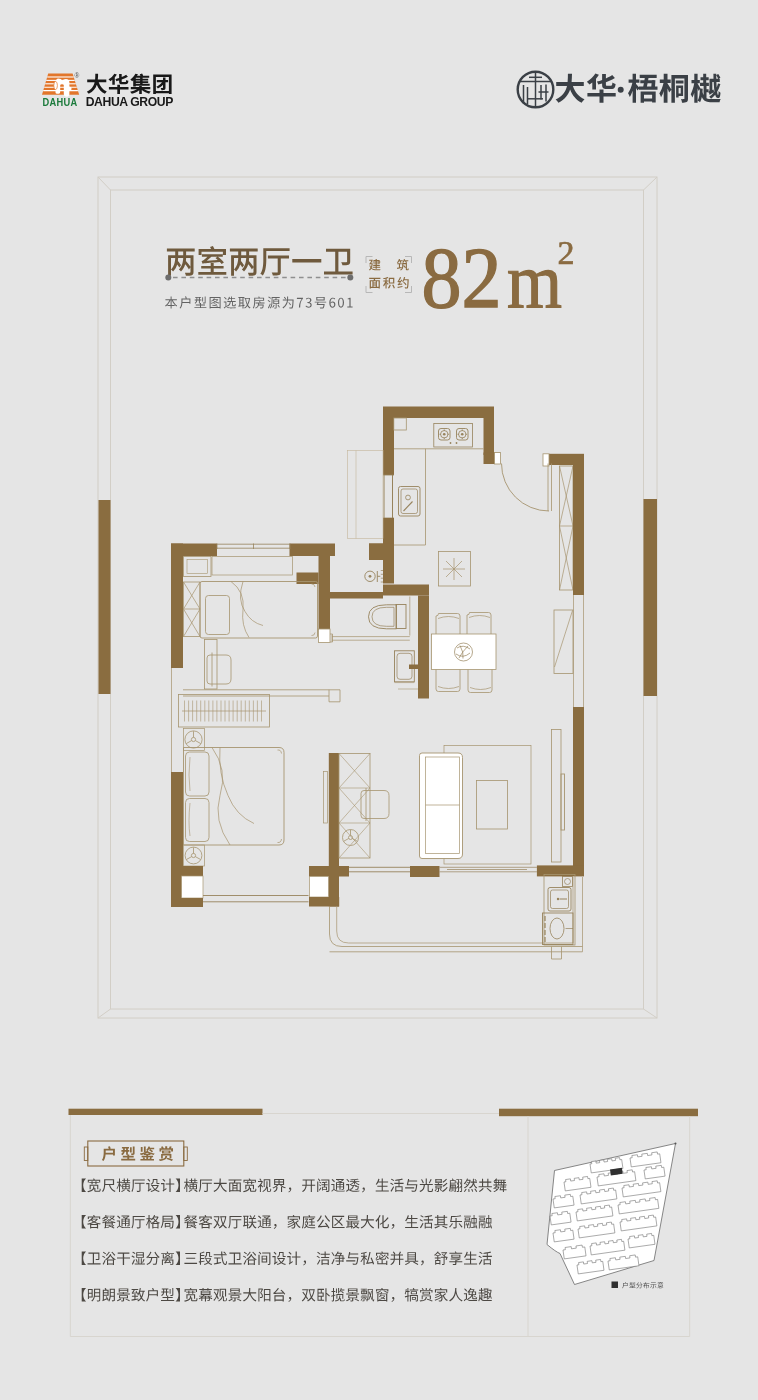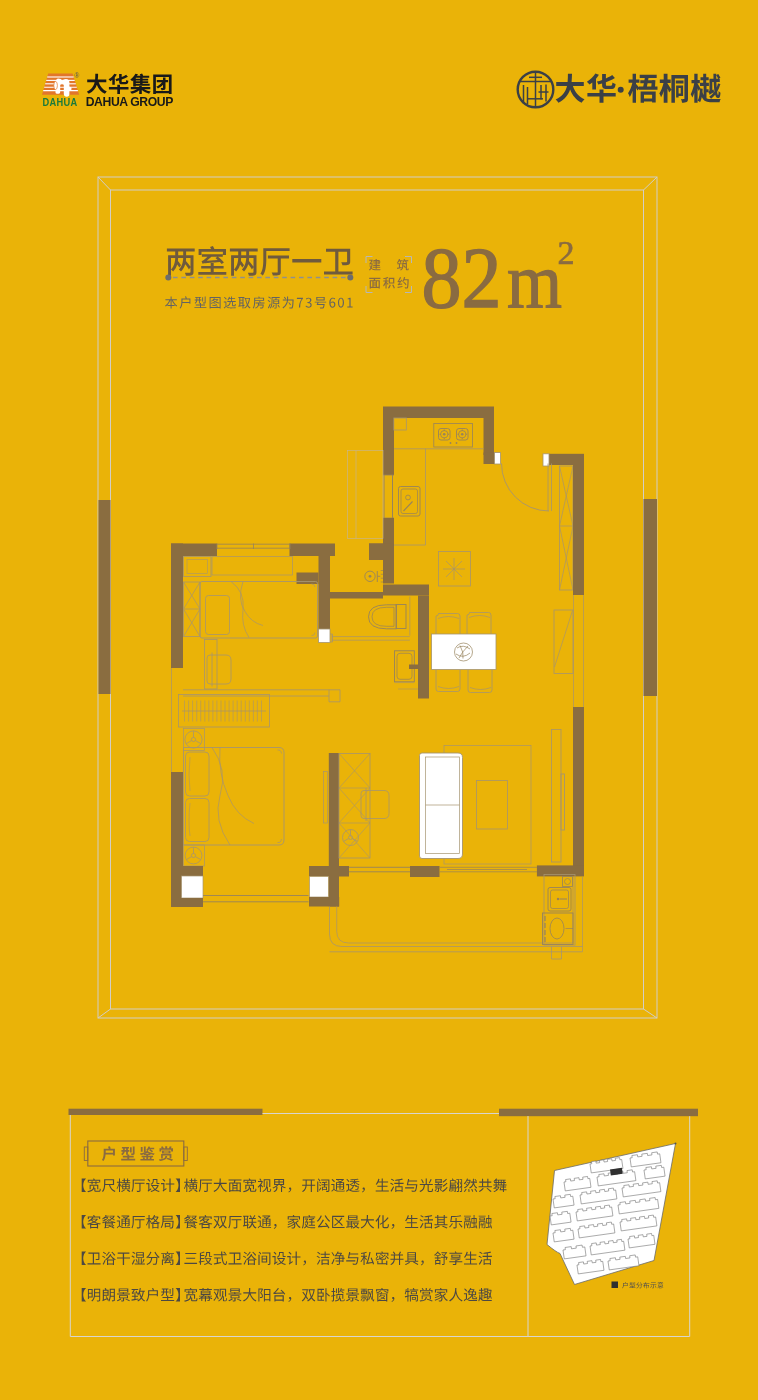--- a/index.html
+++ b/index.html
@@ -1,16 +1,16 @@
 <!DOCTYPE html>
 <html><head>
 <meta charset="utf-8">
 <style>
 html,body{margin:0;padding:0;background:#ffffff;}
-.page{position:relative;width:758px;height:1400px;background:#eab308;overflow:hidden;font-family:"Liberation Sans",sans-serif;}
+.page{position:relative;width:758px;height:1400px;background:#e5e5e5;overflow:hidden;font-family:"Liberation Sans",sans-serif;}
 </style>
 </head>
 <body>
 <div class="page">
 <svg width="758" height="1400" viewBox="0 0 758 1400">
 
 <g>
 <path d="M48.2,73.5 L72.6,73.5 L79.2,94.8 L42,94.8 Z" fill="#e2762b"></path>
 <path d="M47.2,77.0 L73.7,77.0" stroke="#fff" stroke-width="1.1" fill="none"></path>
 <path d="M46.2,80.4 L74.7,80.4" stroke="#fff" stroke-width="1.1" fill="none"></path>

